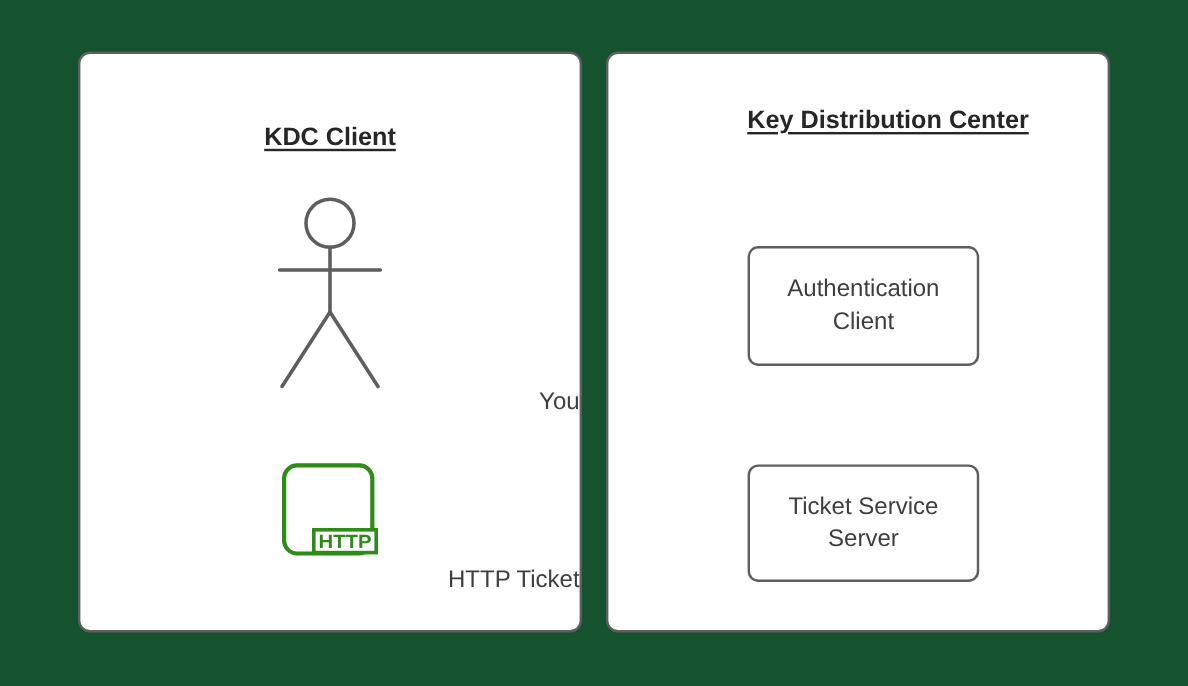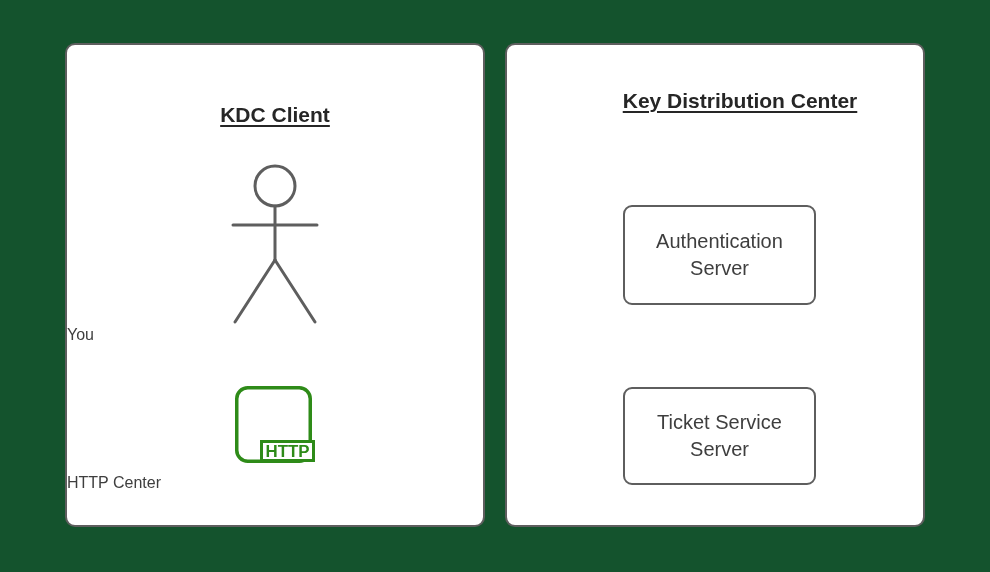--- a/index.html
+++ b/index.html
@@ -45,22 +45,22 @@
     width: 240px;
     white-space: normal;
     margin-left: 25px;
   }
   .panel-left .panel-title { top: 56px; }
 
   .diagram-label {
     position: absolute;
     left: 0;
     width: 100%;
-    text-align: left;
-    font-size: 16px;
+    text-align: right;
+    font-size: 20px;
     color: #3e3e3e;
     line-height: 22px;
   }
   .you-label  { top: 279px; }
   .http-label { top: 427px; }
 
   .actor-svg { position: absolute; left: 164px; top: 119px; }
   .http-svg  { position: absolute; left: 166px; top: 339px; }
 
   .server-node {
@@ -108,28 +108,28 @@
     </svg>
 
     <div class="diagram-label you-label">You</div>
 
     <svg class="http-svg" width="86" height="82" viewBox="0 0 86 82">
       <rect x="3.75" y="3.75" width="73.5" height="73.5" rx="11" fill="none" stroke="#2e8b18" stroke-width="3.5"></rect>
       <rect x="28.5" y="57.5" width="52" height="19" fill="#ffffff" stroke="#2e8b18" stroke-width="3"></rect>
       <text class="http-badge-text" x="54.5" y="72.5" text-anchor="middle" fill="#2e8b18" textLength="44" lengthAdjust="spacingAndGlyphs">HTTP</text>
     </svg>
 
-    <div class="diagram-label http-label">HTTP Center</div>
+    <div class="diagram-label http-label">HTTP Ticket</div>
   </section>
 
   <section class="panel panel-right">
     <h2 class="panel-title">Key Distribution Center</h2>
 
     <div class="server-node node-auth">
-      <span>Authentication Server</span>
+      <span>Authentication Client</span>
     </div>
 
     <div class="server-node node-tgs">
       <span>Ticket Service Server</span>
     </div>
   </section>
 
 </div>
 
 </body></html>

